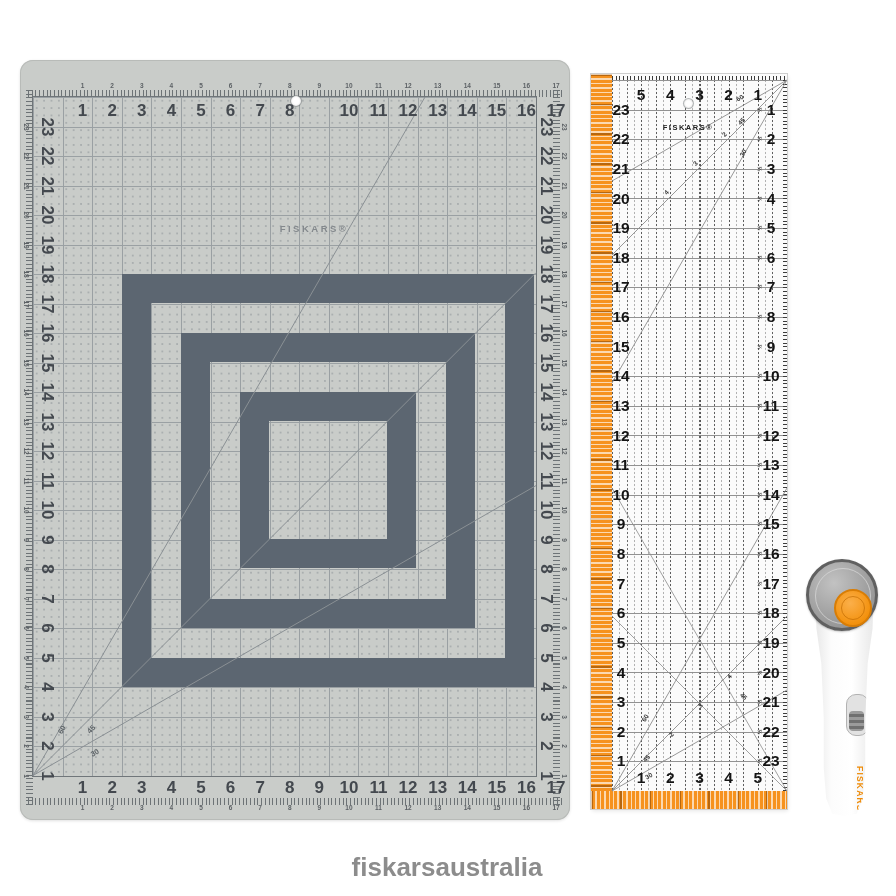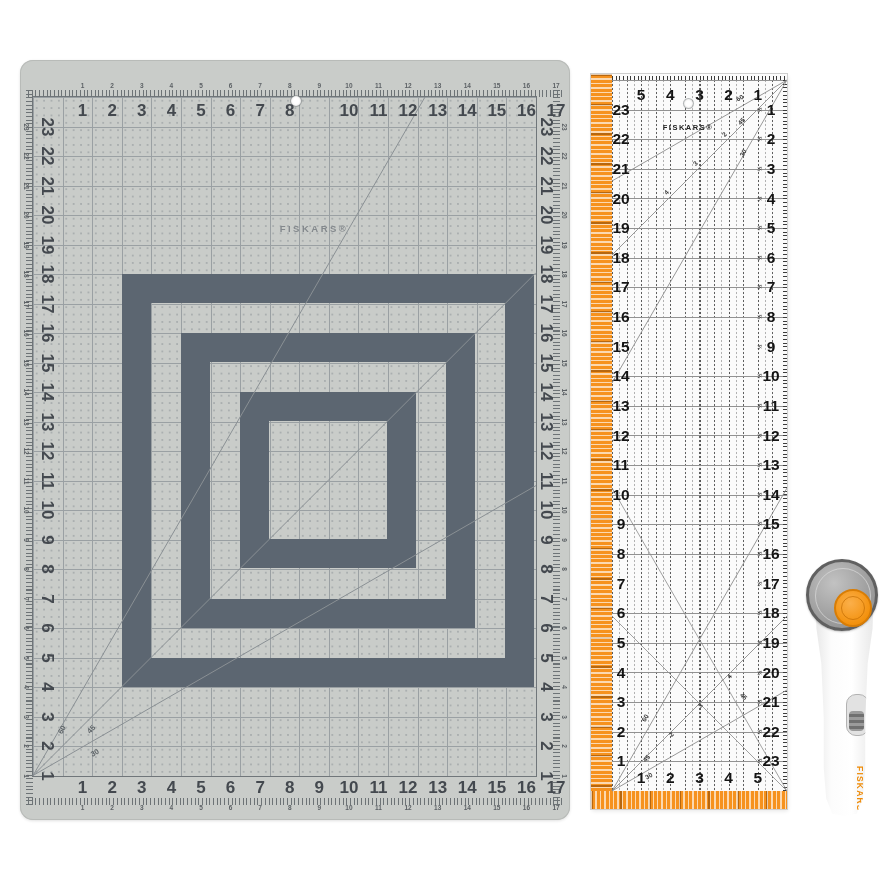--- a/index.html
+++ b/index.html
@@ -164,20 +164,21 @@
       <div class="cutter-hole"></div>
     </div>
     <div class="blade">
       <div class="blade-inner"></div>
       <div class="blade-btn">
         <div class="blade-btn-ring"></div>
       </div>
     </div>
   </div>
 
+  <div class="brandline">fiskarsaustralia</div>
 <span class="num " style="left: 82.59px; top: 110px;">1</span>
     <span class="num " style="left: 112.18px; top: 110px;">2</span>
     <span class="num " style="left: 141.77px; top: 110px;">3</span>
     <span class="num " style="left: 171.36px; top: 110px;">4</span>
     <span class="num " style="left: 200.95px; top: 110px;">5</span>
     <span class="num " style="left: 230.54px; top: 110px;">6</span>
     <span class="num " style="left: 260.13px; top: 110px;">7</span>
     <span class="num " style="left: 289.72px; top: 110px;">8</span>
     <span class="num " style="left: 348.9px; top: 110px;">10</span>
     <span class="num " style="left: 378.49px; top: 110px;">11</span>

